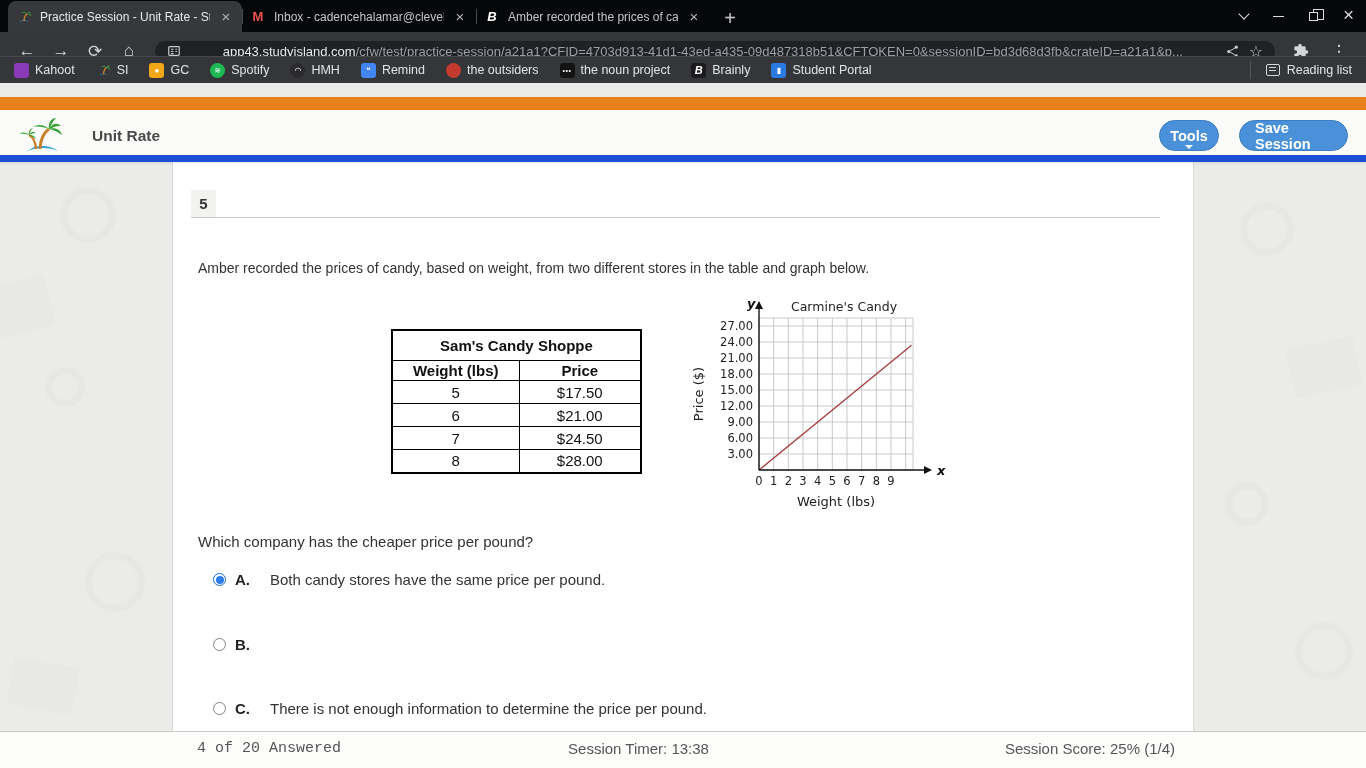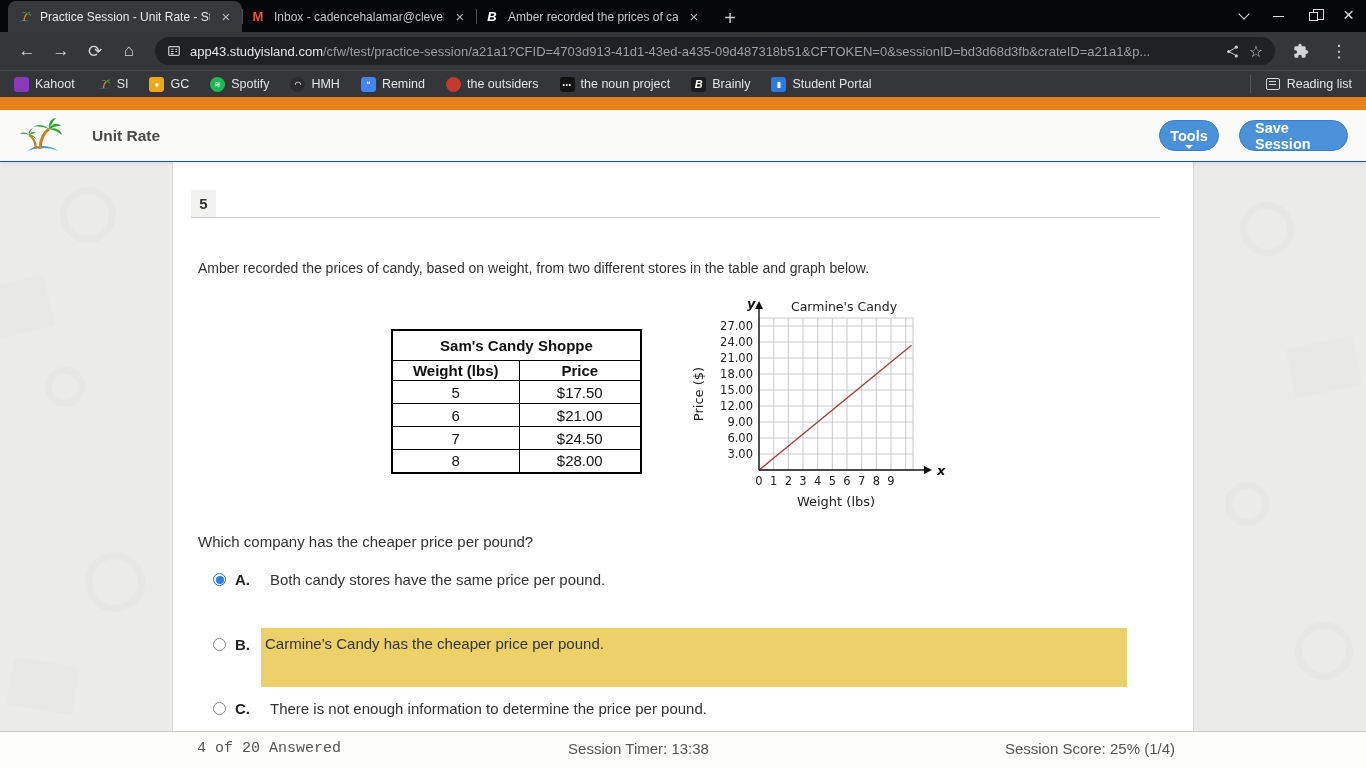--- a/index.html
+++ b/index.html
@@ -30,44 +30,44 @@
   .restore { width:9px; height:9px; border:1.2px solid #d8dadc; position:relative; background:#060708; }
   .restore::before { content:""; position:absolute; top:-4px; left:3px; width:9px; height:9px;
     border:1.2px solid #d8dadc; }
   .restore::after { content:""; position:absolute; inset:0; background:#060708; }
   .closex { font-size:19px; font-weight:400; margin-top:-2px; }
 
   .toolbar { position:absolute; top:32px; left:0; width:1366px; height:38px; background:#35363a;
     display:flex; align-items:center; padding:0 10px; }
   .navbtn { width:28px; height:28px; display:flex; align-items:center; justify-content:center;
     color:#d3d5d8; font-size:17px; margin:0 3px; border-radius:50%; }
-  .omnibox { flex:1; height:28px; background:#1f2124; border-radius:14px; display:flex;
-    align-items:center; margin:0 9px; padding:0 12px; gap:9px; min-width:0; }
+  .omnibox { flex:1; height:20px; background:#1f2124; border-radius:14px; display:flex;
+    align-items:center; margin:0 9px; padding:0 12px; gap:9px; min-width:0;text-align:center; }
   .urltext { flex:1; font-size:13px; color:#9aa0a6; white-space:nowrap; overflow:hidden; }
   .urltext .domain { color:#e6e8ea; }
   .obx-icon { display:flex; align-items:center; color:#c7cacd; }
   .star { font-size:16px; color:#c7cacd; }
   .toolbar-right { display:flex; align-items:center; gap:4px; }
 
-  .bookmarks { position:absolute; top:70px; left:0; width:1366px; height:27px; background:#35363a;
+  .bookmarks { position:absolute; top:56px; left:0; width:1366px; height:27px; background:#35363a;
     border-top:1px solid #46484c; display:flex; align-items:center; padding:0 14px; gap:21px;
     font-size:12.5px; color:#e1e3e6; }
   .bm { display:flex; align-items:center; gap:6px; white-space:nowrap; }
   .bm-ico { width:15px; height:15px; border-radius:3px; display:flex; align-items:center;
     justify-content:center; font-size:8px; color:#fff; overflow:hidden; flex:0 0 15px; }
   .reading-list { margin-left:auto; display:flex; align-items:center; gap:7px; border-left:1px solid #54565a;
     padding-left:15px; height:18px; }
   .rl-icon { width:14px; height:12px; border:1.3px solid #d4d6d9; border-radius:2px; position:relative; }
   .rl-icon::before { content:""; position:absolute; left:2px; top:2px; width:7px; height:1.2px;
     background:#d4d6d9; box-shadow:0 3px 0 #d4d6d9; }
 
   
   .accentbar { position:absolute; top:97px; left:0; width:1366px; height:13px; background:#e8811c; }
   .siteheader { position:absolute; top:110px; left:0; width:1366px; height:52px; background:#fbfbf9;
-    border-bottom:1px solid #1d4ed8; box-shadow:0 1px 3px rgba(0,0,0,0.10); z-index:3; }
+    border-bottom:7px solid #1d4ed8; box-shadow:0 1px 3px rgba(0,0,0,0.10); z-index:3; }
   .logo { position:absolute; left:18px; top:2px; }
   .page-title { position:absolute; left:92px; top:17px; font-size:15.5px; font-weight:bold; color:#4a4a4a; }
   .pill-btn { position:absolute; top:10px; height:31px; background:#4b91d9; border:1px solid #3d7fc4;
     border-radius:16px; color:#fff; font-weight:bold; font-size:14.5px; display:flex; align-items:center;
     justify-content:center; padding:0 15px; }
   .btn-tools { right:147px; width:60px; }
   .btn-tools .caret { position:absolute; bottom:1px; left:50%; margin-left:-4px; width:0; height:0;
     border-left:4px solid transparent; border-right:4px solid transparent; border-top:4px solid #fff; }
   .btn-save { right:18px; width:109px; }
 
@@ -374,23 +374,20 @@
     </div>
 
     <div class="q-prompt">Which company has the cheaper price per pound?</div>
 
     <div class="opt-row" style="top:409px;left:40px">
       <span class="radio sel" id="radio-0"></span>
       <span class="opt-letter">A.</span>
       <span class="opt-text">Both candy stores have the same price per pound.</span>
     </div>
 
-    <div class="hl-box">
-      <span class="opt-text">Carmine's Candy has the cheaper price per pound.</span>
-    </div>
     <div class="opt-row" style="top:474px;left:40px">
       <span class="radio" id="radio-1"></span>
       <span class="opt-letter">B.</span>
     </div>
 
     <div class="opt-row" style="top:538px;left:40px">
       <span class="radio" id="radio-2"></span>
       <span class="opt-letter">C.</span>
       <span class="opt-text">There is not enough information to determine the price per pound.</span>
     </div>

